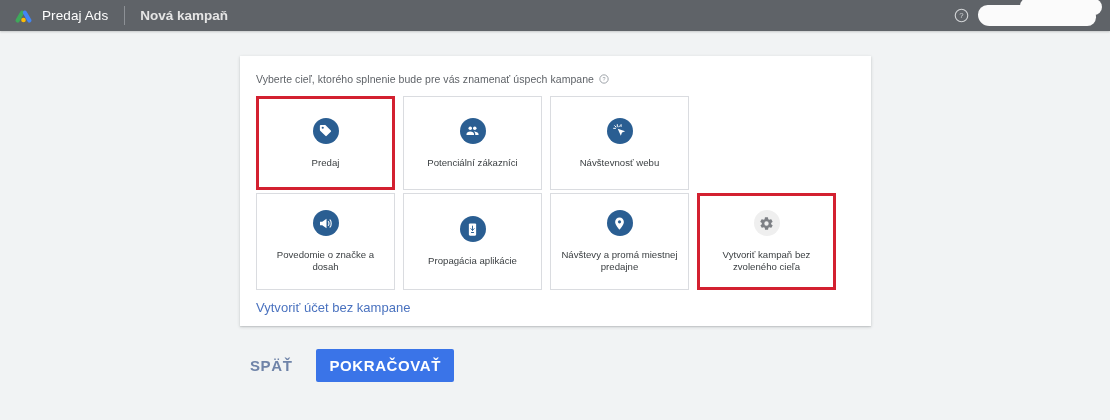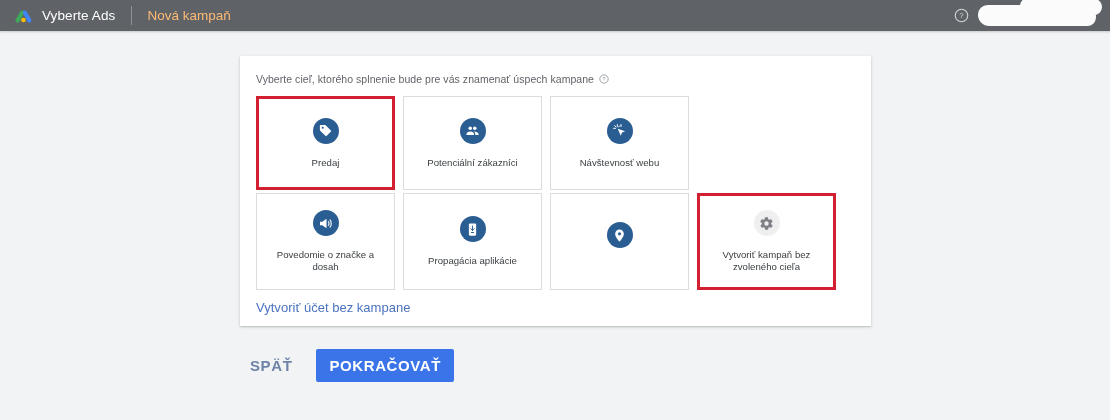--- a/index.html
+++ b/index.html
@@ -45,23 +45,23 @@
     letter-spacing: .1px;
     white-space: nowrap;
   }
   .header-divider {
     width: 1px;
     height: 19px;
     background: #8d9196;
     margin: 0 15px 0 16px;
   }
   .header-context {
-    color: #fdba74;
+    color: #e5e5e5;
     font-size: 13.5px;
-    font-weight: normal;
+    font-weight: bold;
     white-space: nowrap;
   }
   #header-right {
     margin-left: auto;
     display: flex;
     align-items: center;
   }
   .help-circle-icon {
     width: 15px;
     height: 15px;
@@ -226,21 +226,21 @@
 </head>
 <body>
 
 <div id="app-header">
   <div id="brand-group">
     <svg class="gads-logo" viewBox="0 0 24 24">
       <path d="M2.2 17.2 L8.1 7.0 a2.6 2.6 0 0 1 4.5 2.6 L6.7 19.8 a2.6 2.6 0 0 1 -4.5 -2.6 Z" fill="#3ea95a"></path>
       <path d="M21.8 17.2 L15.9 7.0 a2.6 2.6 0 0 0 -4.5 2.6 l5.9 10.2 a2.6 2.6 0 0 0 4.5 -2.6 Z" fill="#4285f4"></path>
       <circle cx="12" cy="17.6" r="2.9" fill="#fbbc04"></circle>
     </svg>
-    <span class="brand-name">Vyberte Ads</span>
+    <span class="brand-name">Predaj Ads</span>
   </div>
   <div class="header-divider"></div>
   <span class="header-context">Nová kampaň</span>
 
   <div id="header-right">
     <svg class="help-circle-icon" viewBox="0 0 24 24">
       <circle cx="12" cy="12" r="10" fill="none" stroke="#d2d4d6" stroke-width="1.8"></circle>
       <text x="12" y="16.5" font-size="12.5" fill="#d2d4d6" text-anchor="middle" font-family="Liberation Sans, sans-serif">?</text>
     </svg>
     <div class="redaction-blob"></div>
@@ -322,20 +322,21 @@
         <div class="goal-card-label">Propagácia aplikácie</div>
       </div>
 
       <div class="goal-card">
         <div class="goal-icon-wrap">
           <svg width="15" height="15" viewBox="0 0 24 24">
             <path d="M12 2.4 c-3.9 0 -7.0 3.1 -7.0 7.0 c0 5.2 7.0 12.2 7.0 12.2 s7.0 -7.0 7.0 -12.2 c0 -3.9 -3.1 -7.0 -7.0 -7.0 Z" fill="#ffffff"></path>
             <circle cx="12" cy="9.3" r="2.5" fill="#2a5e92"></circle>
           </svg>
         </div>
+        <div class="goal-card-label">Návštevy a promá miestnej predajne</div>
       </div>
 
       <div class="goal-card highlighted">
         <div class="goal-icon-wrap neutral">
           <svg width="15" height="15" viewBox="0 0 24 24">
             <path d="M19.4 13.0 a7.6 7.6 0 0 0 0 -2.0 l2.1 -1.6 a.5 .5 0 0 0 .1 -.65 l-2.0 -3.45 a.5 .5 0 0 0 -.6 -.2 l-2.5 1.0 a7.3 7.3 0 0 0 -1.7 -1.0 l-.4 -2.65 a.5 .5 0 0 0 -.5 -.4 h-4.0 a.5 .5 0 0 0 -.5 .4 l-.4 2.65 a7.3 7.3 0 0 0 -1.7 1.0 l-2.5 -1.0 a.5 .5 0 0 0 -.6 .2 l-2.0 3.45 a.5 .5 0 0 0 .1 .65 L4.6 11.0 a7.6 7.6 0 0 0 0 2.0 l-2.1 1.6 a.5 .5 0 0 0 -.1 .65 l2.0 3.45 a.5 .5 0 0 0 .6 .2 l2.5 -1.0 a7.3 7.3 0 0 0 1.7 1.0 l.4 2.65 a.5 .5 0 0 0 .5 .4 h4.0 a.5 .5 0 0 0 .5 -.4 l.4 -2.65 a7.3 7.3 0 0 0 1.7 -1.0 l2.5 1.0 a.5 .5 0 0 0 .6 -.2 l2.0 -3.45 a.5 .5 0 0 0 -.1 -.65 Z M12 15.5 a3.5 3.5 0 1 1 0 -7.0 a3.5 3.5 0 0 1 0 7.0 Z" fill="#7d8085"></path>
           </svg>
         </div>
         <div class="goal-card-label">Vytvoriť kampaň bez zvoleného cieľa</div>
       </div>

